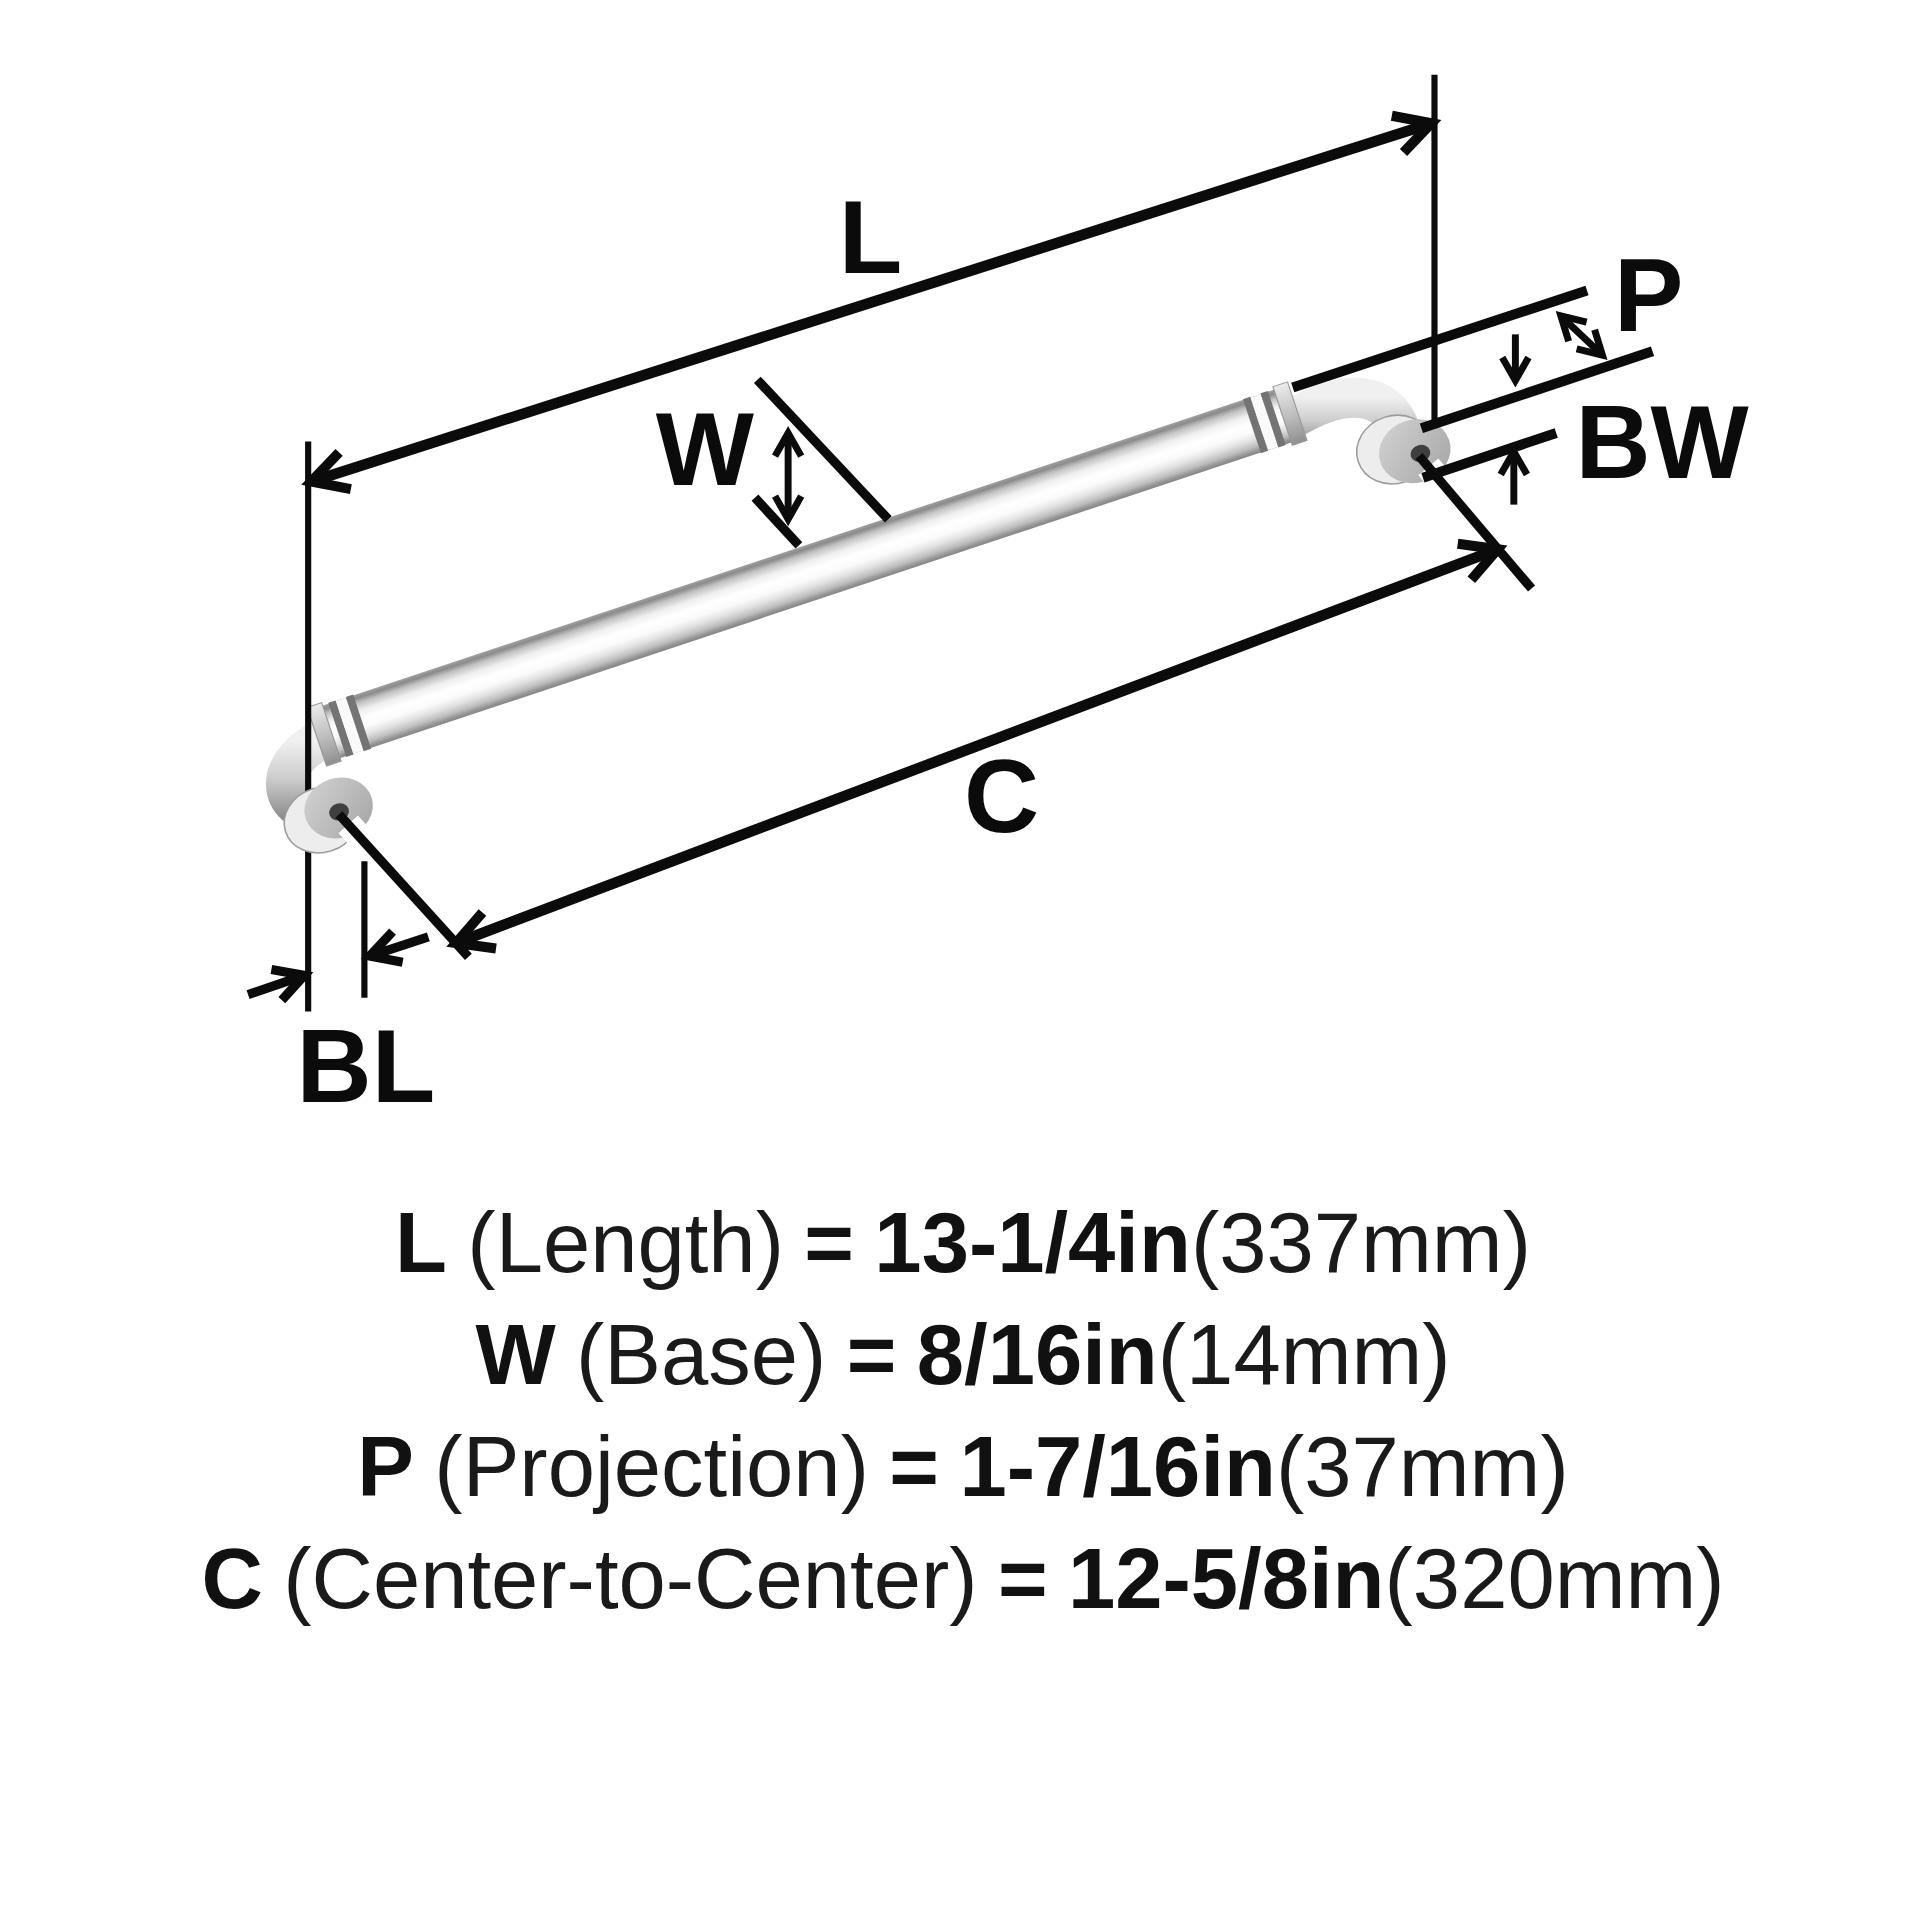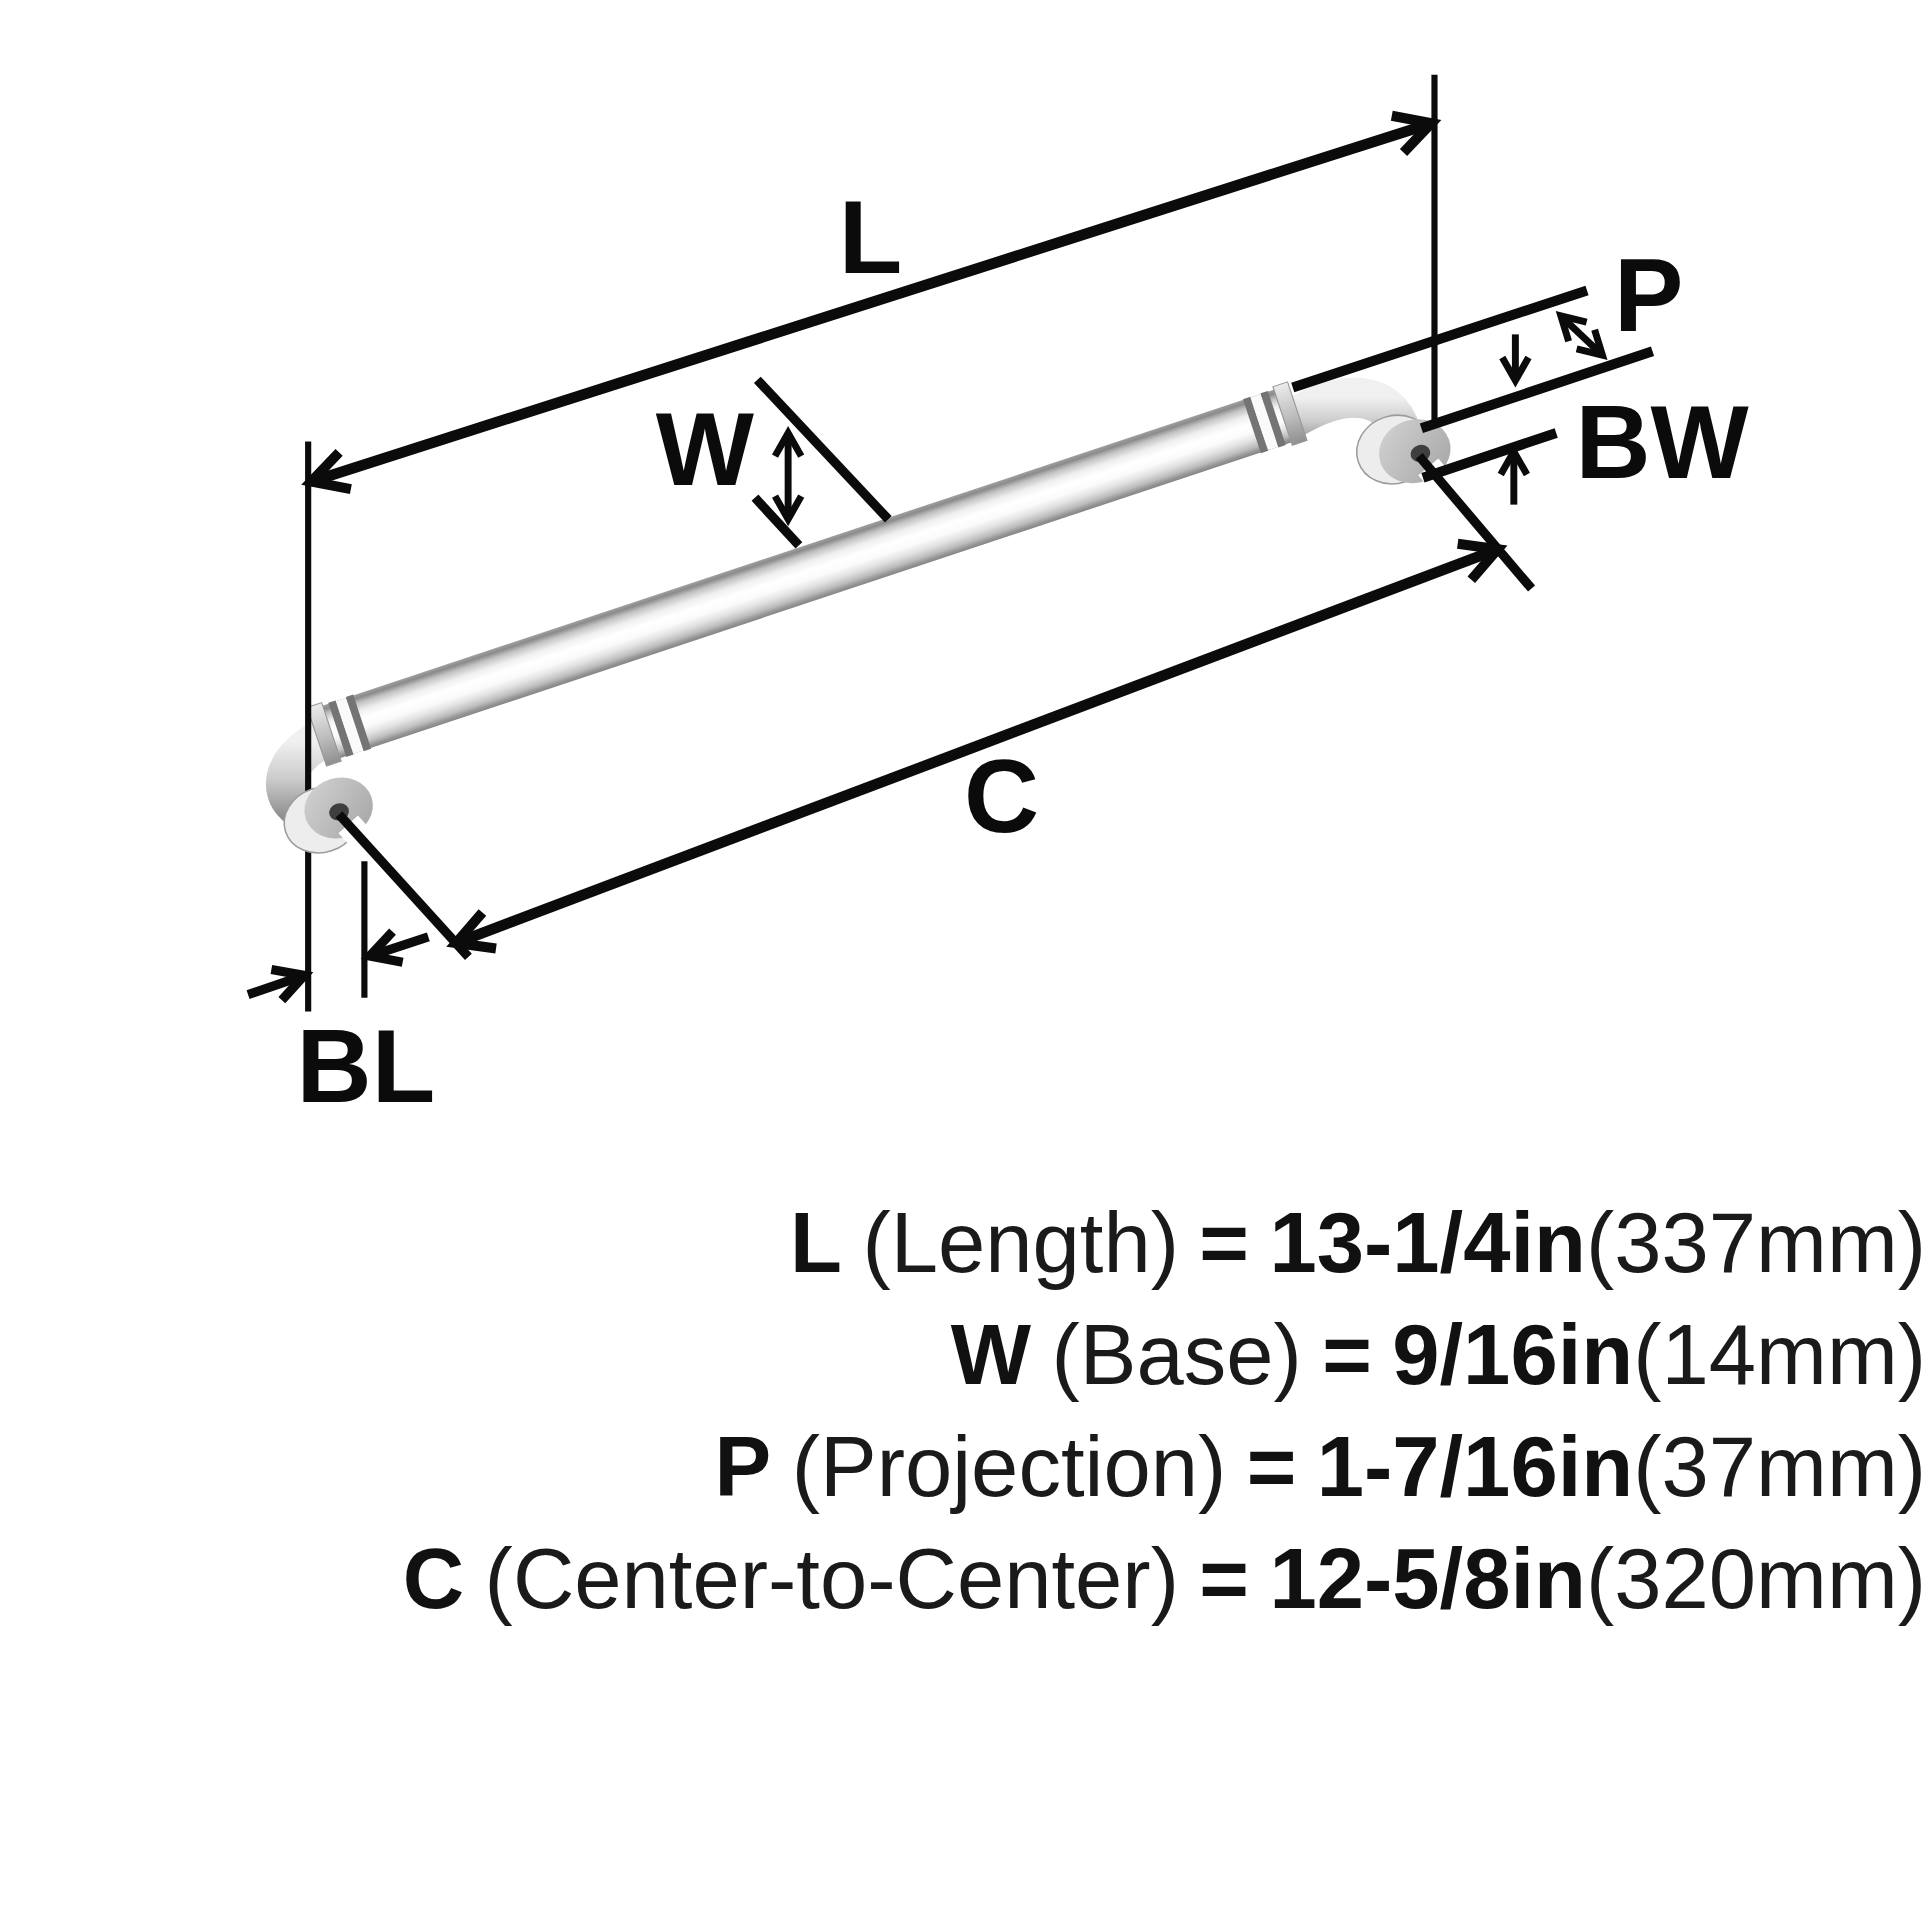--- a/index.html
+++ b/index.html
@@ -22,21 +22,20 @@
     left:0;top:1187px;
     width:1926px;
     text-align:center;
     color:#1a1a1a;
   }
   .spec-row{
     font-size:85px;
     line-height:112px;
     height:112px;
     white-space:nowrap;
-    text-align:right;
   }
   .spec-row .b{font-weight:bold;color:#111111;}
   .spec-row .r{font-weight:normal;color:#1a1a1a;}
   .spec-row .sp{margin-right:0.24em;}
 </style>
 </head>
 <body>
 
 <div class="canvas">
 
@@ -161,21 +160,21 @@
       <line x1="556" y1="1216" x2="480" y2="1241" stroke="#0b0b0b" stroke-width="12" marker-end="url(#am)"></line>
       <text class="dim-label" x="385" y="1430" text-anchor="start">BL</text>
     </g>
   </svg>
 
   <div class="specs">
     <div class="spec-row">
       <span class="b sp">L</span><span class="r sp">(Length)</span><span class="b sp">=</span><span class="b">13-1/4in</span><span class="r">(337mm)</span>
     </div>
     <div class="spec-row">
-      <span class="b sp">W</span><span class="r sp">(Base)</span><span class="b sp">=</span><span class="b">9/16in</span><span class="r">(14mm)</span>
+      <span class="b sp">W</span><span class="r sp">(Base)</span><span class="b sp">=</span><span class="b">8/16in</span><span class="r">(14mm)</span>
     </div>
     <div class="spec-row">
       <span class="b sp">P</span><span class="r sp">(Projection)</span><span class="b sp">=</span><span class="b">1-7/16in</span><span class="r">(37mm)</span>
     </div>
     <div class="spec-row">
       <span class="b sp">C</span><span class="r sp">(Center-to-Center)</span><span class="b sp">=</span><span class="b">12-5/8in</span><span class="r">(320mm)</span>
     </div>
   </div>
 </div>
 

